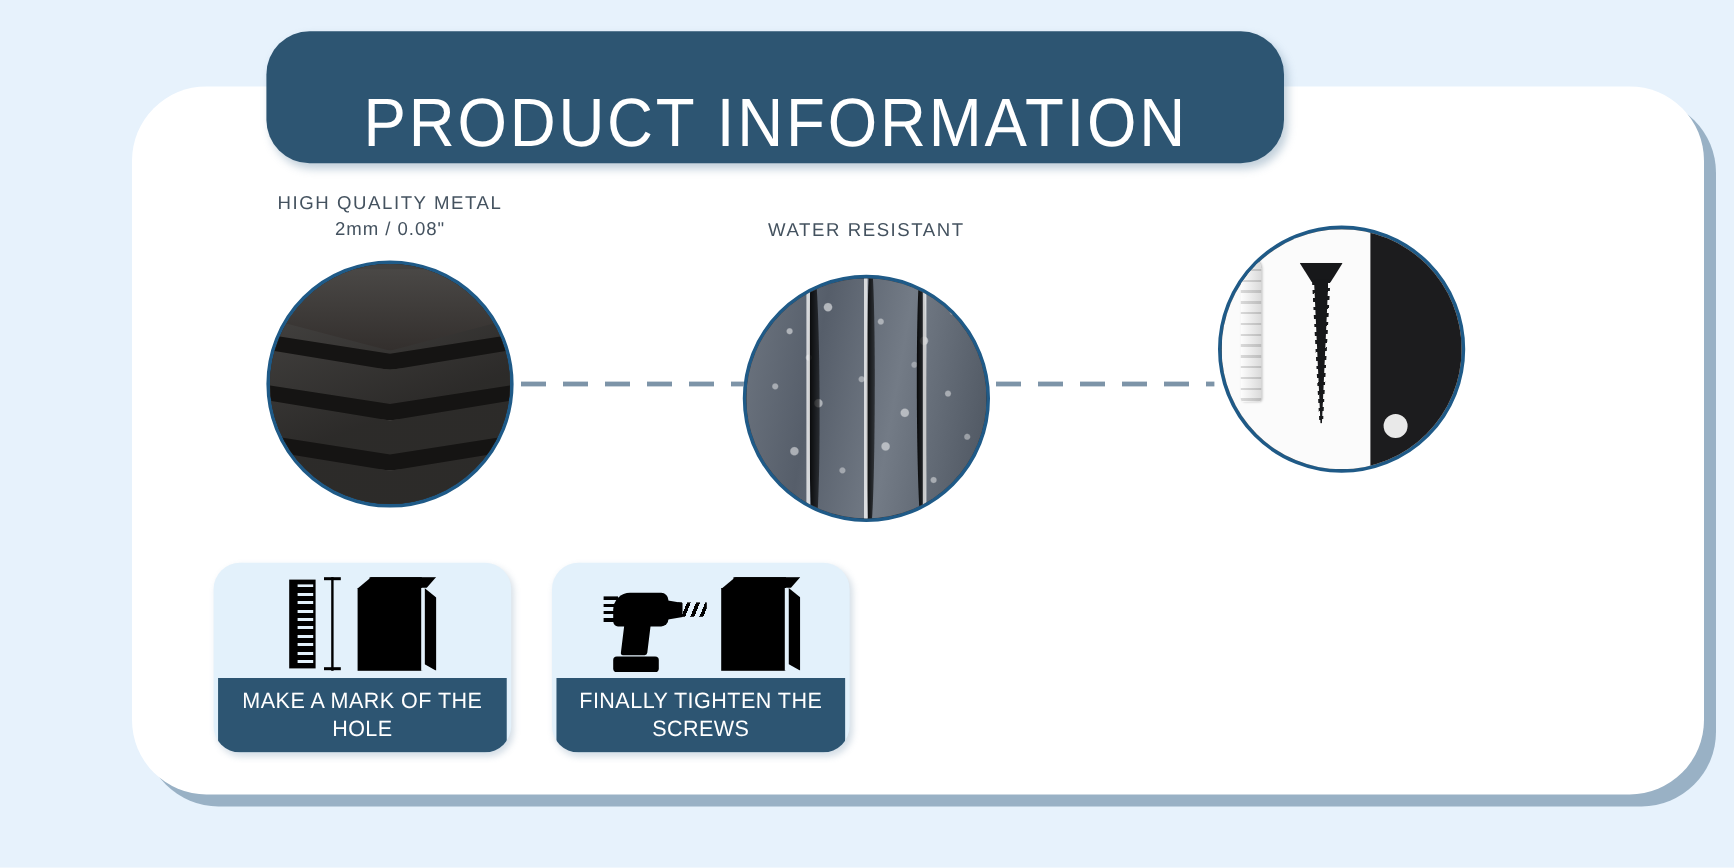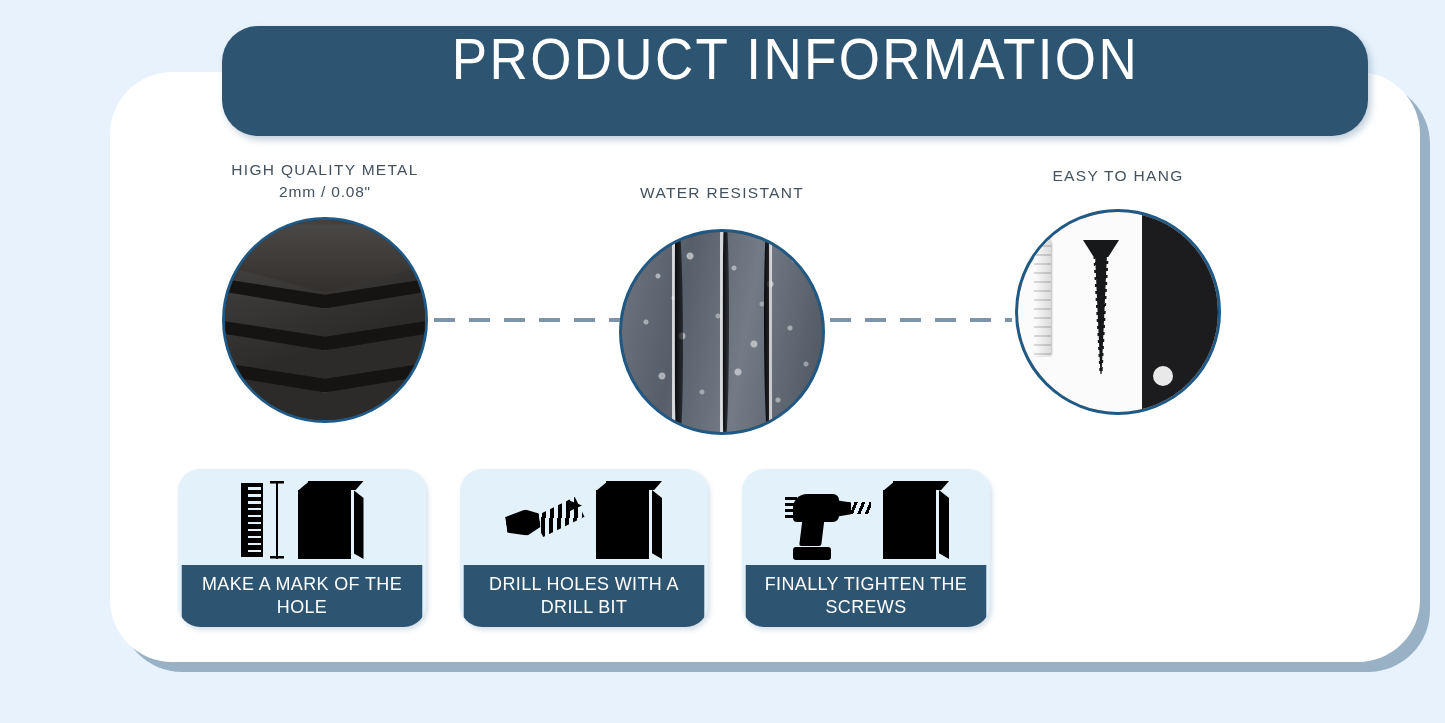--- a/index.html
+++ b/index.html
@@ -27,25 +27,25 @@
     left: 110px; top: 72px;
     width: 1310px; height: 590px;
     background: #ffffff;
     border-radius: 62px;
   }
 
   
   .banner {
     position: absolute;
     left: 222px; top: 26px;
-    width: 1146px; height: 110px;
+    width: 848px; height: 110px;
     background: #2d5572;
     border-radius: 36px;
     display: flex;
-    align-items: flex-start;
+    align-items: flex-end;
     justify-content: center;
     box-shadow: 3px 4px 7px rgba(120,150,175,.45);
   }
   .banner-title {
     color: #ffffff;
     font-size: 57px;
     letter-spacing: 2.5px;
     font-weight: 400;
     transform: scaleX(.93);
     white-space: nowrap;
@@ -358,21 +358,20 @@
           <div class="rivulet-hi h1"></div>
         <div class="rivulet r2"></div>
           <div class="rivulet-hi h2"></div>
         <div class="rivulet r3"></div>
           <div class="rivulet-hi h3"></div>
       </div>
     </div>
   </div>
 
   <div class="feature f3">
-    <div class="feature-label">EASY TO HANG</div>
     <div class="circle-wrap">
       <div class="circle">
         <div class="hang-bg"></div>
         <div class="plate"></div>
         <div class="anchor"></div>
         <div class="screw">
           <div class="screw-head"></div>
           <div class="screw-shaft"></div>
           <div class="screw-thread"></div>
         </div>
@@ -396,37 +395,20 @@
         <div class="top"></div>
           <div class="top2"></div>
         <div class="face"></div>
           <div class="edge"></div>
           <div class="side"></div>
       </div>
     </div>
     <div class="step-caption">MAKE A MARK OF THE HOLE</div>
   </div>
 
-  <div class="step">
-    <div class="step-icons">
-      <div class="drillbit">
-        <div class="shank"></div>
-          <div class="flute"></div>
-          <div class="tip"></div>
-      </div>
-      <div class="box3d">
-        <div class="top"></div>
-          <div class="top2"></div>
-        <div class="face"></div>
-          <div class="edge"></div>
-          <div class="side"></div>
-      </div>
-    </div>
-    <div class="step-caption">DRILL HOLES WITH A DRILL BIT</div>
-  </div>
 
 
   <div class="step">
     <div class="step-icons">
       <div class="pdrill">
         <div class="vents"></div>
           <div class="body"></div>
           <div class="grip"></div>
         <div class="batt"></div>
           <div class="chuck"></div>

